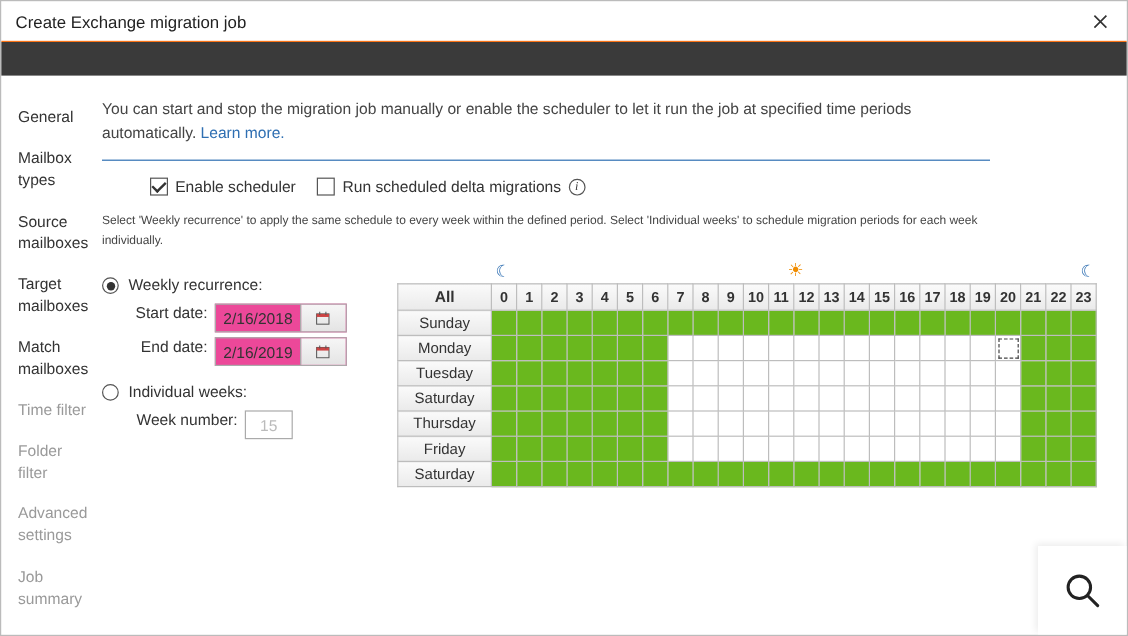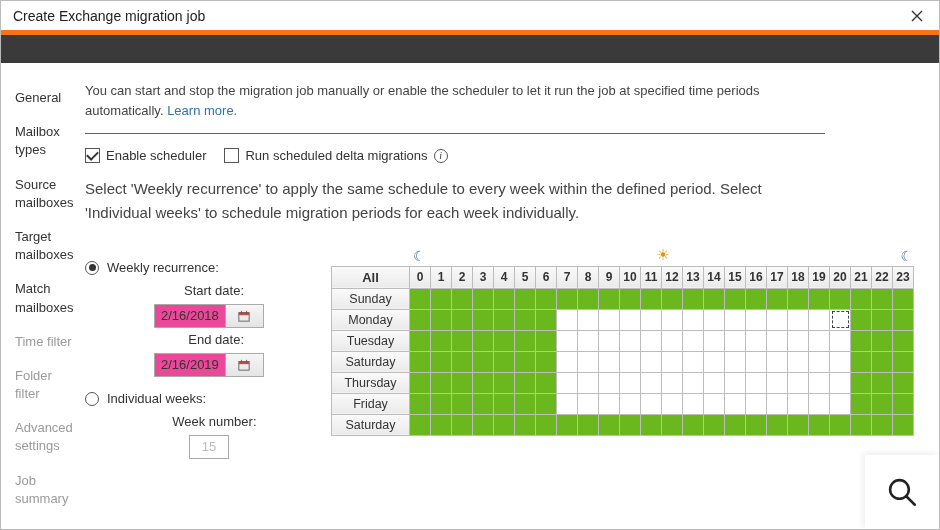--- a/index.html
+++ b/index.html
@@ -1,42 +1,42 @@
 <!DOCTYPE html>
 <html><head>
 <meta charset="utf-8">
 <style>
   * { box-sizing: border-box; }
   html, body { margin:0; padding:0; font-family: "Segoe UI", Arial, sans-serif; font-size:13px; color:#333; }
   .window { width:940px; height:530px; border:1px solid #bbb; position:relative; background:#fff; display:flex; flex-direction:column; overflow:hidden;}
-  .titlebar { height:34px; display:flex; align-items:center; justify-content:space-between; padding:0 10px 0 12px; border-bottom:5px solid #f97316; }
+  .titlebar { height:34px; display:flex; align-items:center; justify-content:space-between; padding:0 10px 0 12px; border-bottom:1px solid #f97316; }
   .titlebar .title { font-size:14px; color:#222; }
   .titlebar .close { width:24px; height:24px; display:flex; align-items:center; justify-content:center; cursor:pointer; }
   .ribbon { height:28px; background:#3a3a3a; }
   .body { flex:1; display:flex; overflow:hidden; }
   .sidebar { width:155px; padding:18px 0 0 0; }
   .sidebar .item { padding:8px 0 8px 14px; font-size:13px; color:#333; cursor:pointer; line-height:1.4; }
   .sidebar .item.dim { color:#9a9a9a; }
   .sidebar .item.active { background:#eef4fb; font-weight:600; color:#222; border-radius:3px; margin:0 6px 0 6px; padding-left:8px;}
   .main { flex:1; padding:18px 24px 10px 8px; position:relative; }
   .intro { font-size:13px; color:#444; line-height:1.55; max-width:740px; }
   .link { color:#2f6fb2; cursor:pointer; }
   .rule { border:none; border-bottom:1px solid #2f6fb2; margin:12px 0 14px 0; max-width:740px; }
   .checkrow { display:flex; align-items:center; gap:18px; margin-bottom:14px; }
   .cb { width:15px; height:15px; border:1px solid #555; display:inline-flex; align-items:center; justify-content:center; background:#fff; cursor:pointer;}
   .cb.checked::after { content:""; width:9px; height:5px; border-left:2px solid #333; border-bottom:2px solid #333; transform:rotate(-45deg); margin-top:-3px;}
   .cb-label { font-size:13px; }
   .info-icon { width:14px; height:14px; border:1px solid #555; border-radius:50%; display:inline-flex; align-items:center; justify-content:center; font-size:10px; font-family:Georgia, serif; font-style:italic; cursor:pointer;}
-  .desc { font-size:15px; color:#444; line-height:1.55; max-width:740px; margin-bottom:24px;}
+  .desc { font-size:10px; color:#444; line-height:1.55; max-width:740px; margin-bottom:10px;}
   .periodrow { display:flex; gap:16px; }
   .leftcol { width:230px; padding-top:6px;}
   .radio-row { display:flex; align-items:flex-end; gap:8px; margin:6px 0 8px 0;}
   .radio { width:14px; height:14px; border:1px solid #555; border-radius:50%; display:inline-flex; align-items:center; justify-content:center; cursor:pointer;}
   .radio.selected::after { content:""; width:7px; height:7px; background:#333; border-radius:50%;}
-  .formrow { display:flex; align-items:center; gap:6px; margin:4px 0 4px 18px;flex-direction:column;}
+  .formrow { display:flex; align-items:flex-start; gap:6px; margin:4px 0 4px 18px;}
   .formrow label { width:70px; text-align:right; font-size:13px;}
   .dateinput { display:flex; align-items:center; border:1px solid #aaa; height:24px; width:110px; background:#ec4899;}
   .dateinput span { flex:1; padding:0 6px; font-size:13px;}
   .dateinput .calbtn { width:22px; height:100%; border-left:1px solid #aaa; background:linear-gradient(#f6f6f6,#e4e4e4); display:flex; align-items:center; justify-content:center; cursor:pointer;}
   .numinput { width:40px; height:24px; border:1px solid #aaa; text-align:center; color:#bbb; font-size:13px; display:flex; align-items:center; justify-content:center;}
   .sched { }
   .sched-icons { position:relative; height:18px; margin-left:80px; width:504px; }
   .sched-icons .moon1 { position:absolute; left:2px; top:0; color:#2f6fb2; font-size:14px;}
   .sched-icons .sun { position:absolute; left:50%; transform:translateX(-50%); top:-2px; color:#f08c00; font-size:15px;}
   .sched-icons .moon2 { position:absolute; right:2px; top:0; color:#2f6fb2; font-size:14px;}
@@ -82,21 +82,21 @@
 
     <div class="main">
 
       <div class="intro">
         <span>You can start and stop the migration job manually or enable the scheduler to let it run the job at specified time periods automatically. </span>
         <span class="link">Learn more.</span>
       </div>
       <hr class="rule">
 
       <div class="checkrow">
-        <span style="display:flex;align-items:center;gap:6px;">
+        <span style="display:flex;align-items:center;gap:6px;margin-left:40px;">
           <span id="cb-enable" class="cb checked"></span>
           <span class="cb-label">Enable scheduler</span>
         </span>
         <span style="display:flex;align-items:center;gap:6px;">
           <span id="cb-delta" class="cb"></span>
           <span class="cb-label">Run scheduled delta migrations</span>
           <span class="info-icon">i</span>
         </span>
       </div>
 

